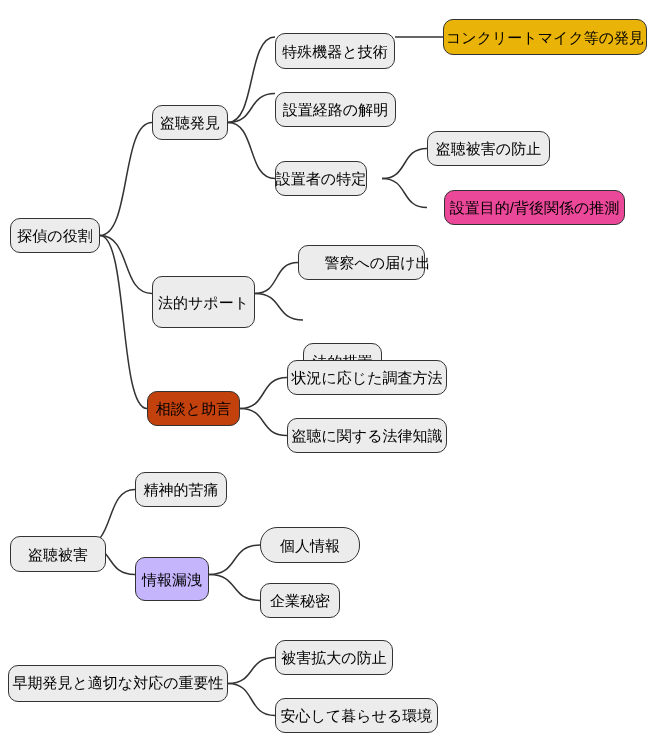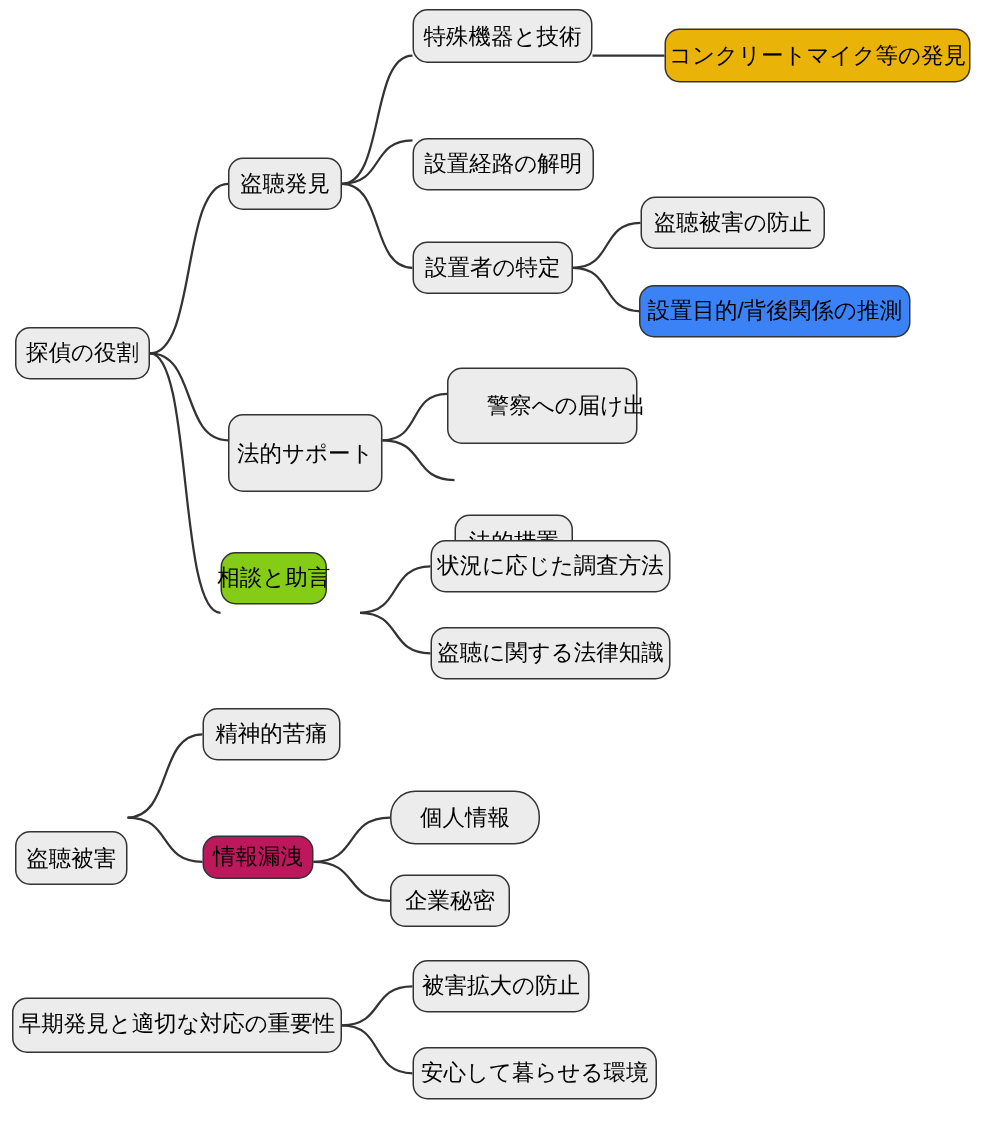--- a/index.html
+++ b/index.html
@@ -65,33 +65,33 @@
       <path d="M85 545 C115 545, 105 574.5, 135 574.5" stroke="#333333"></path>
       <path d="M209 574.5 C239.6 574.5, 229.4 545, 260 545" stroke="#333333"></path>
       <path d="M209 574.5 C239.6 574.5, 229.4 600.5, 260 600.5" stroke="#333333"></path>
       <path d="M228 683.5 C256.2 683.5, 246.8 657.5, 275 657.5" stroke="#333333"></path>
       <path d="M228 683.5 C256.2 683.5, 246.8 715.5, 275 715.5" stroke="#333333"></path>
     </svg>
   <div id="nodes-layer">
       <div class="node" style="left: 10px; top: 218px; width: 90px; height: 35px; background: rgb(236, 236, 236); border-color: rgb(51, 51, 51);">探偵の役割</div>
       <div class="node" style="left: 152px; top: 105px; width: 76px; height: 35px; background: rgb(236, 236, 236); border-color: rgb(51, 51, 51);">盗聴発見</div>
       <div class="node" style="left: 152px; top: 276px; width: 103px; height: 52px; background: rgb(236, 236, 236); border-color: rgb(51, 51, 51);">法的サポート</div>
-      <div class="node" style="left: 147px; top: 368px; width: 71px; height: 35px; background: #84cc16; border-color: rgb(51, 51, 51);">相談と助言</div>
-      <div class="node" style="left: 275px; top: 6px; width: 120px; height: 36px; background: rgb(236, 236, 236); border-color: rgb(51, 51, 51);">特殊機器と技術</div>
+      <div class="node" style="left: 147px; top: 391px; width: 93px; height: 35px; background: #c2410c; border-color: rgb(51, 51, 51);">相談と助言</div>
+      <div class="node" style="left: 275px; top: 33px; width: 120px; height: 36px; background: rgb(236, 236, 236); border-color: rgb(51, 51, 51);">特殊機器と技術</div>
       <div class="node" style="left: 443px; top: 19px; width: 204px; height: 36px; background: #eab308; border-color: rgb(51, 51, 51);">コンクリートマイク等の発見</div>
       <div class="node" style="left: 275px; top: 92px; width: 121px; height: 35px; background: rgb(236, 236, 236); border-color: rgb(51, 51, 51);">設置経路の解明</div>
-      <div class="node" style="left: 275px; top: 161px; width: 107px; height: 35px; background: rgb(236, 236, 236); border-color: rgb(51, 51, 51);">設置者の特定</div>
+      <div class="node" style="left: 275px; top: 161px; width: 92px; height: 35px; background: rgb(236, 236, 236); border-color: rgb(51, 51, 51);">設置者の特定</div>
       <div class="node" style="left: 427px; top: 131px; width: 123px; height: 35px; background: rgb(236, 236, 236); border-color: rgb(51, 51, 51);">盗聴被害の防止</div>
-      <div class="node" style="left: 426px; top: 190px; width: 181px; height: 35px; background: #3b82f6; border-color: rgb(51, 51, 51);">設置目的/背後関係の推測</div>
-      <div class="node" style="left: 298px; top: 245px; width: 127px; height: 51px; background: rgb(236, 236, 236); border-color: rgb(51, 51, 51); padding-left: 36px;">警察への届け出</div>
+      <div class="node" style="left: 444px; top: 190px; width: 181px; height: 35px; background: #ec4899; border-color: rgb(51, 51, 51);">設置目的/背後関係の推測</div>
+      <div class="node" style="left: 298px; top: 245px; width: 127px; height: 35px; background: rgb(236, 236, 236); border-color: rgb(51, 51, 51); padding-left: 36px;">警察への届け出</div>
       <div class="node" style="left: 303px; top: 302px; width: 79px; height: 36px; background: rgb(236, 236, 236); border-color: rgb(51, 51, 51); margin-top: 41px;">法的措置</div>
       <div class="node" style="left: 287px; top: 360px; width: 160px; height: 35px; background: rgb(236, 236, 236); border-color: rgb(51, 51, 51);">状況に応じた調査方法</div>
       <div class="node" style="left: 287px; top: 418px; width: 160px; height: 35px; background: rgb(236, 236, 236); border-color: rgb(51, 51, 51);">盗聴に関する法律知識</div>
-      <div class="node" style="left: 10px; top: 554px; width: 75px; height: 36px; background: rgb(236, 236, 236); border-color: rgb(51, 51, 51);">盗聴被害</div>
+      <div class="node" style="left: 10px; top: 536px; width: 96px; height: 36px; background: rgb(236, 236, 236); border-color: rgb(51, 51, 51);">盗聴被害</div>
       <div class="node" style="left: 135px; top: 472px; width: 92px; height: 35px; background: rgb(236, 236, 236); border-color: rgb(51, 51, 51);">精神的苦痛</div>
-      <div class="node" style="left: 135px; top: 557px; width: 74px; height: 29px; background: #be185d; border-color: rgb(51, 51, 51);">情報漏洩</div>
+      <div class="node" style="left: 135px; top: 557px; width: 74px; height: 44px; background: #c4b5fd; border-color: rgb(51, 51, 51);">情報漏洩</div>
       <div class="node" style="left: 260px; top: 527px; width: 100px; height: 36px; background: rgb(236, 236, 236); border-color: rgb(51, 51, 51); border-radius: 17px;">個人情報</div>
       <div class="node" style="left: 260px; top: 583px; width: 80px; height: 35px; background: rgb(236, 236, 236); border-color: rgb(51, 51, 51);">企業秘密</div>
       <div class="node" style="left: 8px; top: 665px; width: 220px; height: 37px; background: rgb(236, 236, 236); border-color: rgb(51, 51, 51); font-family: Liberation Serif, serif;">早期発見と適切な対応の重要性</div>
       <div class="node" style="left: 275px; top: 640px; width: 118px; height: 35px; background: rgb(236, 236, 236); border-color: rgb(51, 51, 51);">被害拡大の防止</div>
       <div class="node" style="left: 275px; top: 698px; width: 163px; height: 35px; background: rgb(236, 236, 236); border-color: rgb(51, 51, 51);">安心して暮らせる環境</div>
     </div>
 </div>
 
 </body></html>

